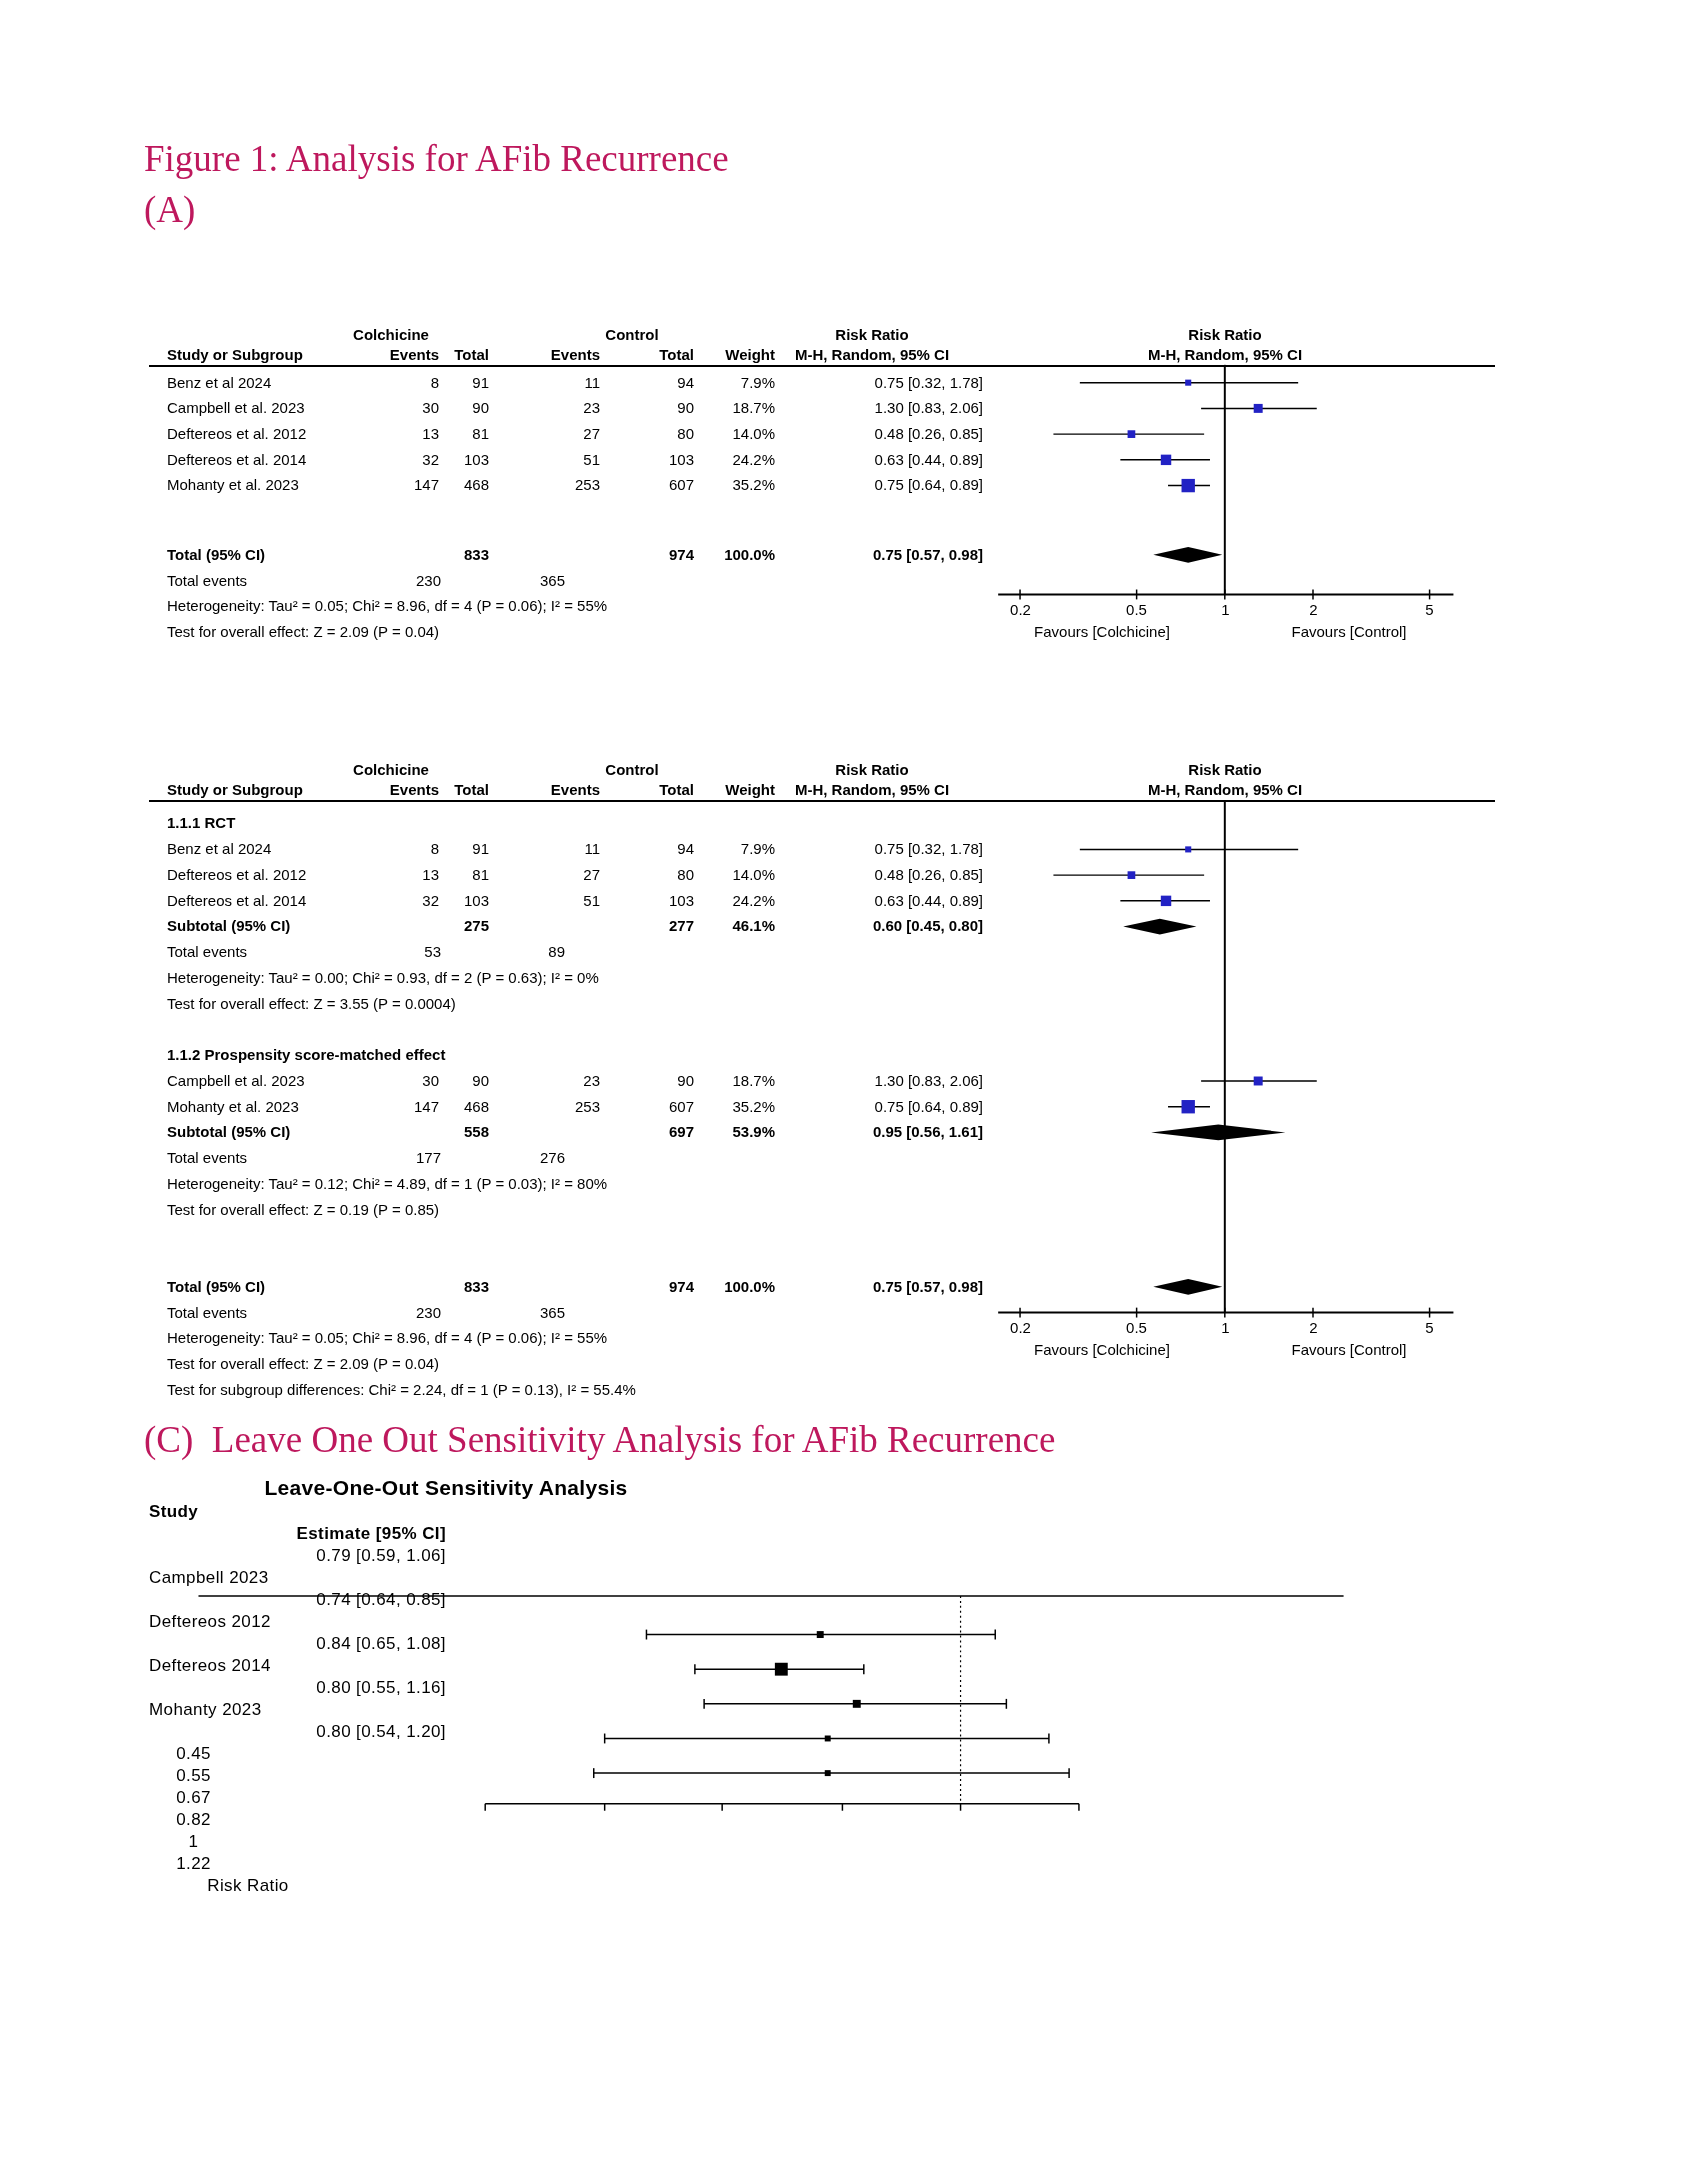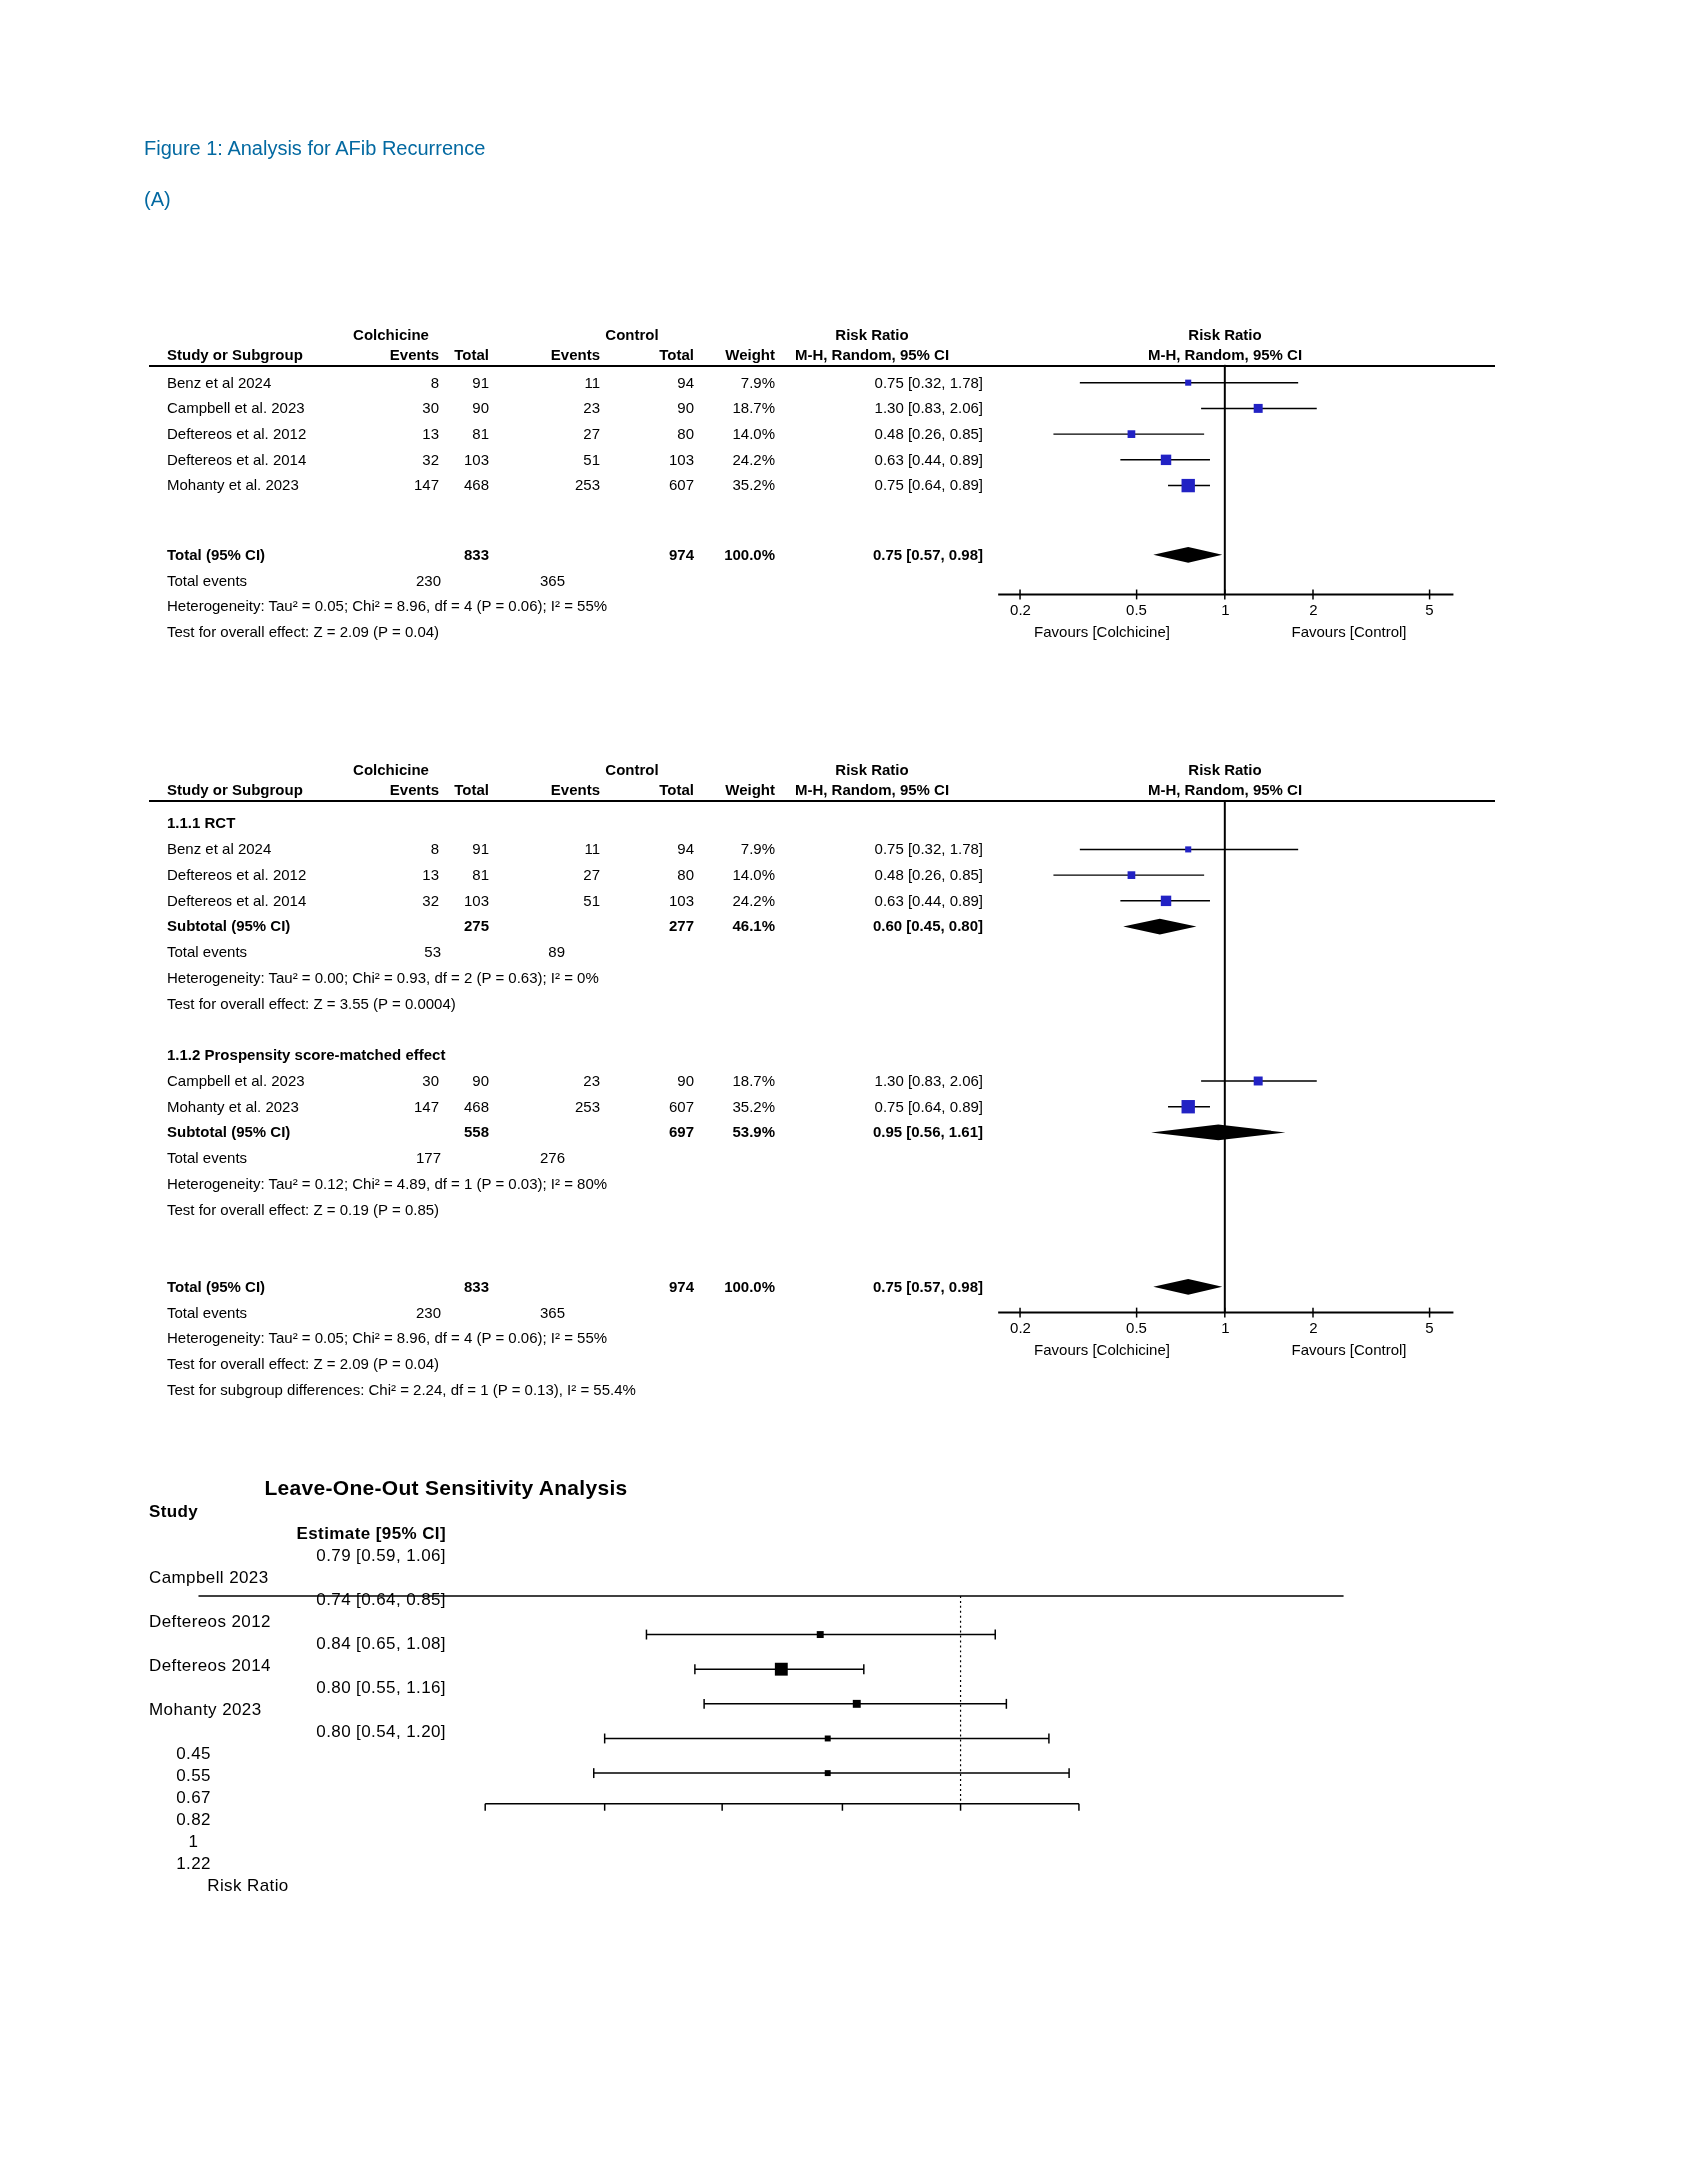--- a/index.html
+++ b/index.html
@@ -1,18 +1,18 @@
 <!DOCTYPE html>
 <html><head>
 <meta charset="utf-8">
 <style>
   html,body{margin:0;padding:0;background:#fff;}
   .page{position:relative;width:1683px;height:2178px;background:#ffffff;overflow:hidden;
         font-family:"Liberation Sans",sans-serif;color:#000;}
-  .caption{position:absolute;font-family:Liberation Sans, sans-serif;font-size:20px;color:#0369a1;white-space:pre;}
+  .caption{position:absolute;font-family:Liberation Serif, serif;font-size:37px;color:#be185d;white-space:pre;}
   .panel{position:absolute;}
   .cell{position:absolute;font:15px "Liberation Sans",sans-serif;line-height:20px;height:20px;
         white-space:nowrap;color:#000;}
   .cell.b{font-weight:bold;}
   .c18{font:17px "Liberation Sans",sans-serif;line-height:22px;height:22px;letter-spacing:0.4px;}
   .c18.b{font-weight:bold;}
   .c20{font:bold 21px "Liberation Sans",sans-serif;line-height:26px;height:26px;letter-spacing:0.3px;}
   .hrule{position:absolute;background:#000;}
   svg{position:absolute;left:0;top:0;}
 </style>
@@ -214,20 +214,21 @@
       <div class="cell" style="left: 18px; top: 596px; text-align: left;">Test for overall effect: Z = 2.09 (P = 0.04)</div>
       <div class="cell" style="left: 18px; top: 622px; text-align: left;">Test for subgroup differences: Chi² = 2.24, df = 1 (P = 0.13), I² = 55.4%</div>
       <div class="cell" style="left: 832px; top: 560px; width: 79px; text-align: center;">0.2</div>
       <div class="cell" style="left: 948px; top: 560px; width: 79px; text-align: center;">0.5</div>
       <div class="cell" style="left: 1037px; top: 560px; width: 79px; text-align: center;">1</div>
       <div class="cell" style="left: 1125px; top: 560px; width: 79px; text-align: center;">2</div>
       <div class="cell" style="left: 1241px; top: 560px; width: 79px; text-align: center;">5</div>
       <div class="cell" style="left: 839px; top: 582px; width: 228px; text-align: center;">Favours [Colchicine]</div>
       <div class="cell" style="left: 1086px; top: 582px; width: 228px; text-align: center;">Favours [Control]</div>
     </div>
+  <div class="caption" style="left:144px;top:1418px">(C)  Leave One Out Sensitivity Analysis for AFib Recurrence</div>
   <div class="panel" id="panelC" style="left:149px;top:1475px;width:1346px;height:426px">
       <svg width="1346" height="426" viewBox="0 0 1360 430">
         <line x1="50" y1="122" x2="1207" y2="122" stroke="#000000" stroke-width="1.5"></line>
         <line x1="820" y1="122" x2="820" y2="332" stroke="#000000" stroke-width="1.2" stroke-dasharray="2,3"></line>
         <line x1="502.63003612436967" y1="161" x2="855.0486233917068" y2="161" stroke="#000000" stroke-width="1.5"></line>
         <line x1="502.63003612436967" y1="156" x2="502.63003612436967" y2="166" stroke="#000000" stroke-width="1.5"></line>
         <line x1="855.0486233917068" y1="156" x2="855.0486233917068" y2="166" stroke="#000000" stroke-width="1.5"></line>
         <rect x="674.7135214372614" y="157.5" width="7" height="7" fill="#000000"></rect>
         <line x1="551.5592639676838" y1="196" x2="722.2452121142954" y2="196" stroke="#000000" stroke-width="1.5"></line>
         <line x1="551.5592639676838" y1="191" x2="551.5592639676838" y2="201" stroke="#000000" stroke-width="1.5"></line>

